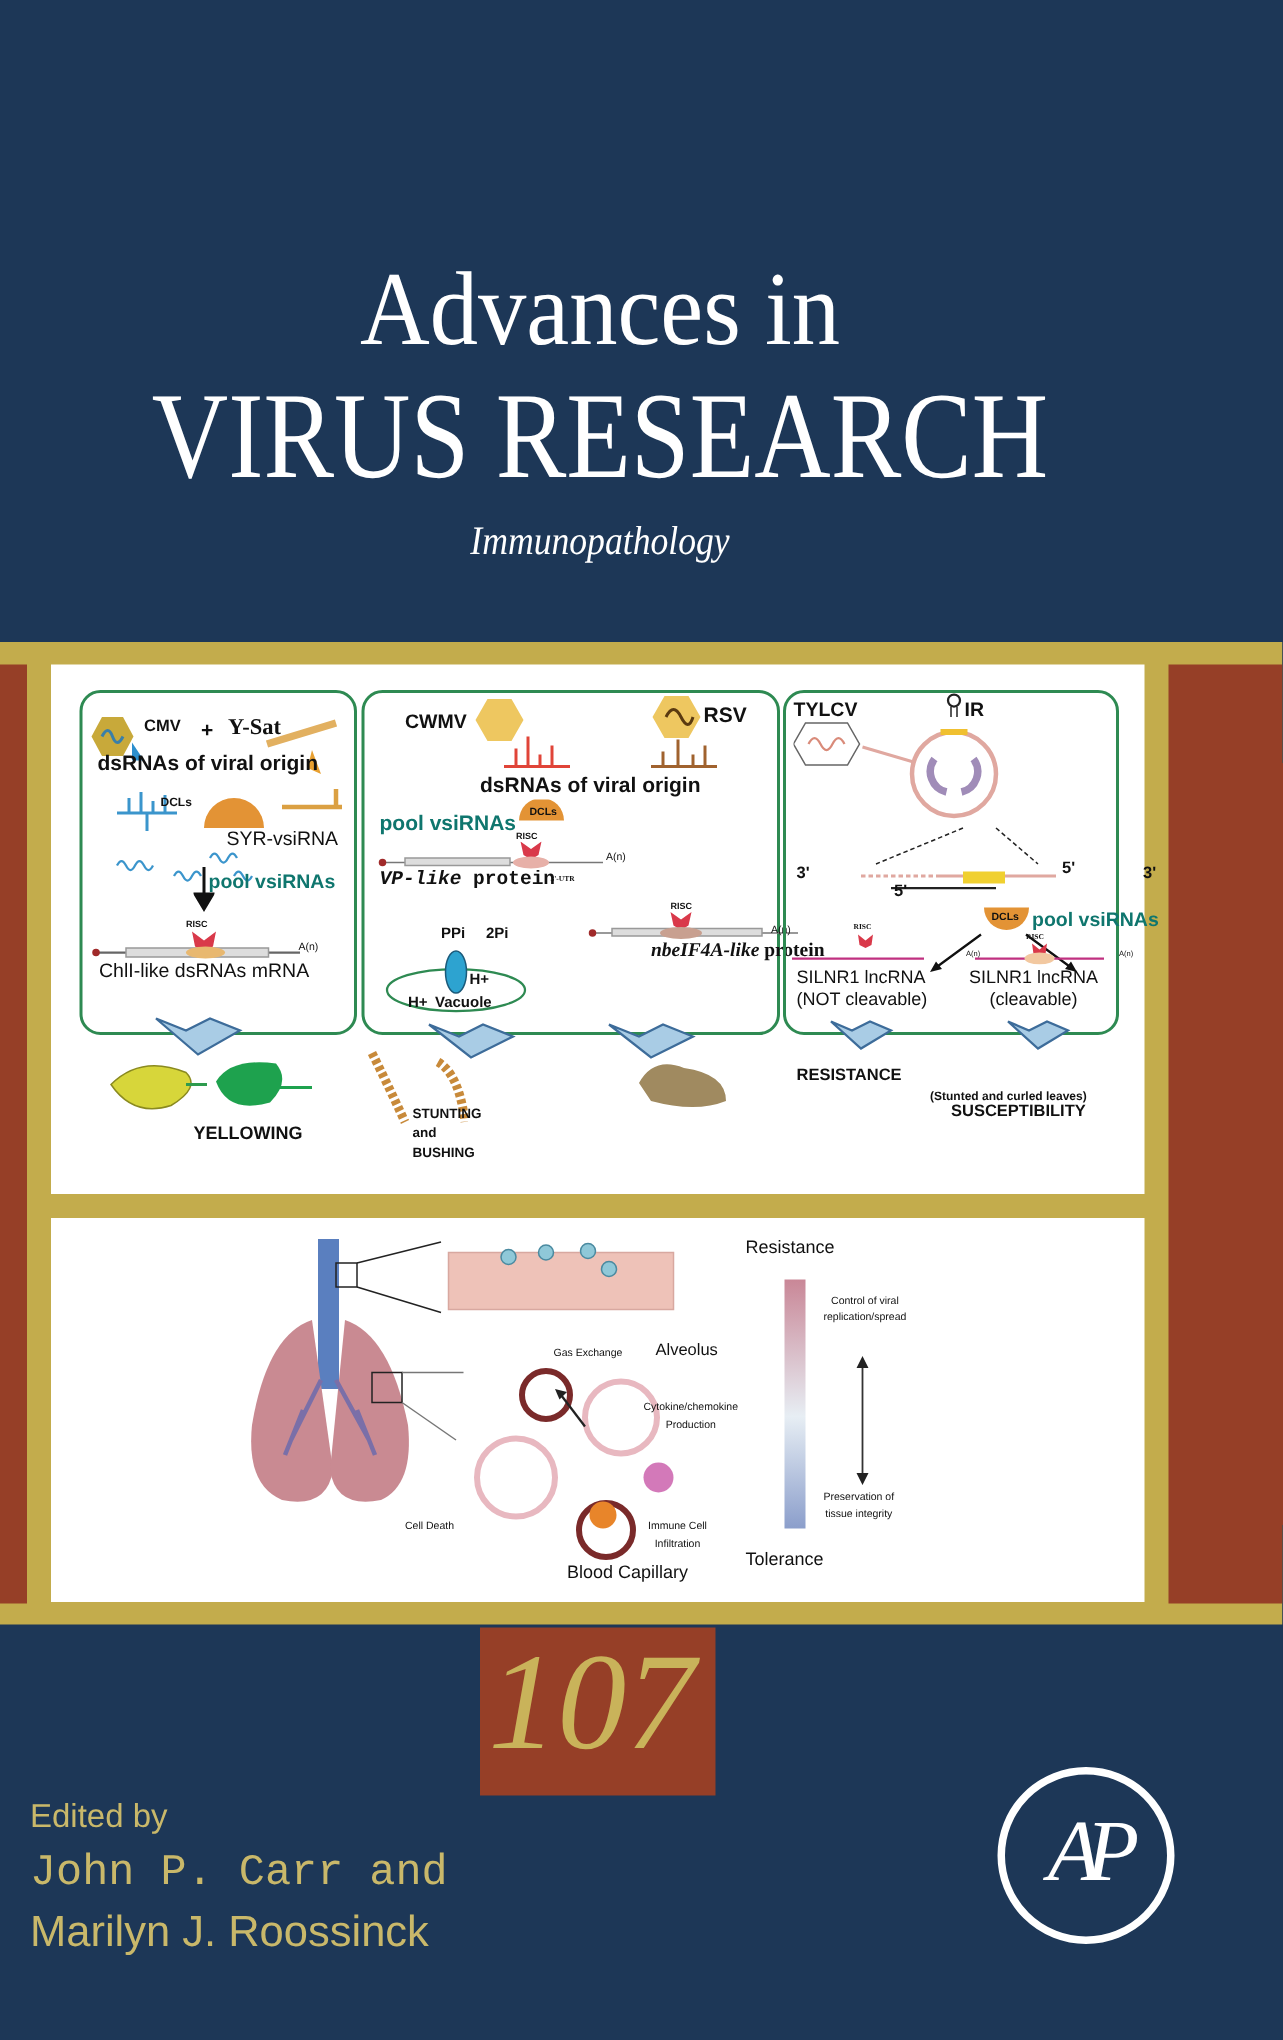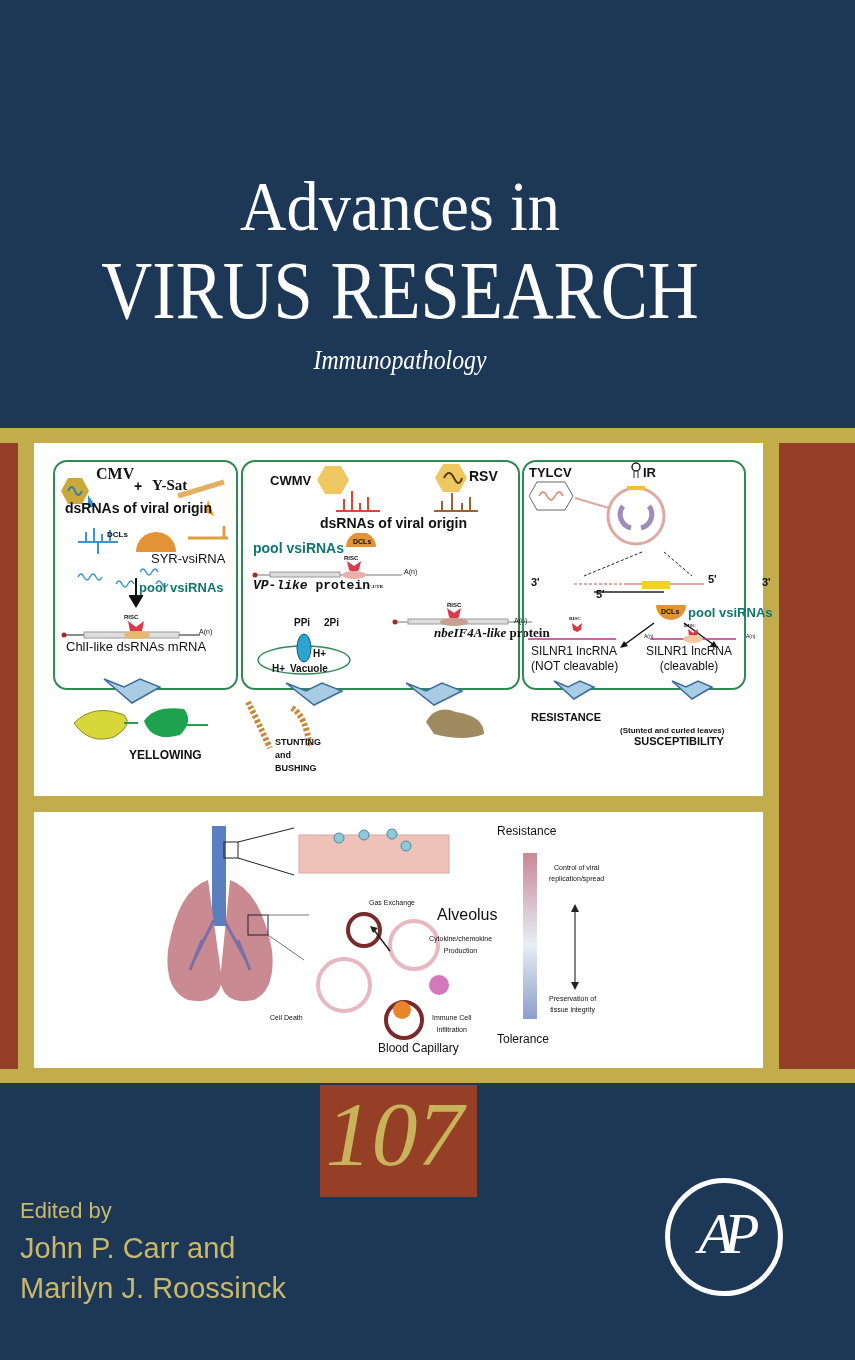--- a/index.html
+++ b/index.html
@@ -33,21 +33,21 @@
 <div class="abs red-left"></div>
 <div class="abs red-right"></div>
 
 <div class="abs panel panel-top">
 
   <div class="box" style="left:19px;top:17px;width:181px;height:226px;"></div>
   <svg class="abs" style="left:26px;top:34px" width="30" height="28">
       <polygon points="8,1 22,1 29,14 22,27 8,27 1,14" fill="#c8a93a"></polygon>
       <path d="M8,14 q4,-8 7,0 t7,0" stroke="#3a7fa8" stroke-width="2" fill="none"></path>
     </svg>
-  <div class="t b" style="left:62px;top:22px;font-size:16px;font-family:Liberation Serif, serif;">CMV</div>
+  <div class="t b" style="left:62px;top:35px;font-size:11px;">CMV</div>
   <div class="t b" style="left:100px;top:35px;font-size:14px;">+</div>
   <div class="t b" style="left:118px;top:34px;font-size:15px;font-family:'Liberation Serif',serif;text-align:center;">Y-Sat</div>
   <svg class="abs" style="left:140px;top:33px" width="60" height="48">
       <path d="M4,20 L50,6" stroke="#e2b060" stroke-width="5" fill="none"></path>
       <path d="M34,24 l6,16 l-9,-4 z" fill="#e8a030"></path>
     </svg>
   <svg class="abs" style="left:52px;top:50px" width="14" height="20">
       <path d="M2,2 l8,12 l-8,0 z" fill="#2c8fce"></path>
     </svg>
   <div class="t b" style="left:31px;top:57px;font-size:14px;">dsRNAs of viral origin</div>
@@ -230,38 +230,38 @@
     <circle cx="200" cy="110" r="16" fill="none" stroke="#7a2a2a" stroke-width="4"></circle>
     <circle cx="250" cy="125" r="24" fill="none" stroke="#e8b8c0" stroke-width="4"></circle>
     <circle cx="180" cy="165" r="26" fill="none" stroke="#e8b8c0" stroke-width="4"></circle>
     <circle cx="240" cy="200" r="18" fill="none" stroke="#7a2a2a" stroke-width="4"></circle>
     <circle cx="238" cy="190" r="9" fill="#e8852a"></circle>
       <circle cx="275" cy="165" r="10" fill="#c858a8" opacity="0.8"></circle>
     <path d="M226,131 L210,110" stroke="#222" stroke-width="1.5"></path>
       <path d="M206,106 l8,2 l-5,5 z" fill="#222"></path>
   </svg>
   <div class="t" style="left:335px;top:87px;font-size:7px;">Gas Exchange</div>
-  <div class="t" style="left:403px;top:94px;font-size:16px;">Alveolus</div>
+  <div class="t" style="left:403px;top:82px;font-size:11px;">Alveolus</div>
   <div class="t" style="left:395px;top:121px;font-size:7px;line-height:12px;text-align:center;"><span>Cytokine/chemokine</span><br><span>Production</span></div>
   <div class="t" style="left:236px;top:202px;font-size:7px;">Cell Death</div>
   <div class="t" style="left:398px;top:200px;font-size:7px;line-height:12px;text-align:center;"><span>Immune Cell</span><br><span>Infiltration</span></div>
   <div class="t" style="left:344px;top:229px;font-size:12px;">Blood Capillary</div>
   <div class="t" style="left:463px;top:12px;font-size:12px;">Resistance</div>
   <div class="abs" style="left:489px;top:41px;width:14px;height:166px;background:linear-gradient(#c98797,#e7eef4 55%,#8b9ecb);"></div>
   <div class="t" style="left:515px;top:50px;font-size:7px;line-height:11px;text-align:center;"><span>Control of viral</span><br><span>replication/spread</span></div>
   <svg class="abs" style="left:536px;top:92px" width="10" height="86">
       <line x1="5" y1="6" x2="5" y2="80" stroke="#333" stroke-width="1.2"></line>
       <path d="M1,8 l4,-8 l4,8 z M1,78 l4,8 l4,-8 z" fill="#222"></path>
     </svg>
   <div class="t" style="left:515px;top:181px;font-size:7px;line-height:11px;text-align:center;"><span>Preservation of</span><br><span>tissue integrity</span></div>
   <div class="t" style="left:463px;top:220px;font-size:12px;">Tolerance</div>
 </div>
 
 <div class="abs vol-box"></div>
 <div class="abs vol-num">107</div>
 
 <div class="abs editors" style="top:1198px;font-size:22px;">Edited by</div>
-<div class="abs editors" style="top:1232px;font-size:29px;">John P. Carr and</div>
+<div class="abs editors" style="top:1232px;font-size:29px;font-family:Liberation Mono, monospace;">John P. Carr and</div>
 <div class="abs editors" style="top:1272px;font-size:29px;">Marilyn J. Roossinck</div>
 
 <div class="abs" style="left:665px;top:1178px;width:118px;height:118px;border:5px solid #ffffff;border-radius:50%;box-sizing:border-box;">
   <div style="position:absolute;left:0;right:0;top:22px;text-align:center;font-family:'Liberation Serif',serif;font-style:italic;color:#ffffff;font-size:58px;line-height:1;letter-spacing:-10px;">AP</div>
 </div>
 
 </body></html>

